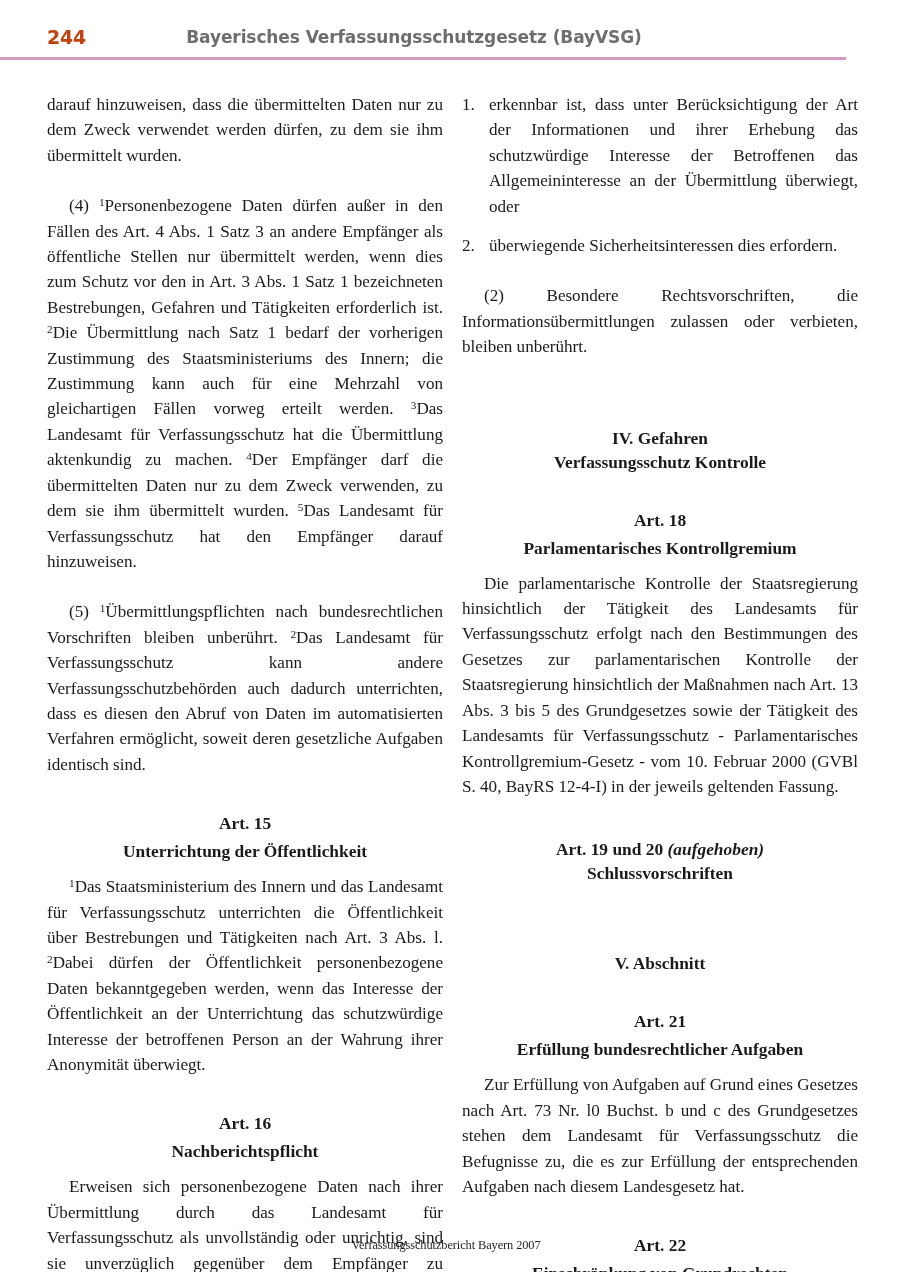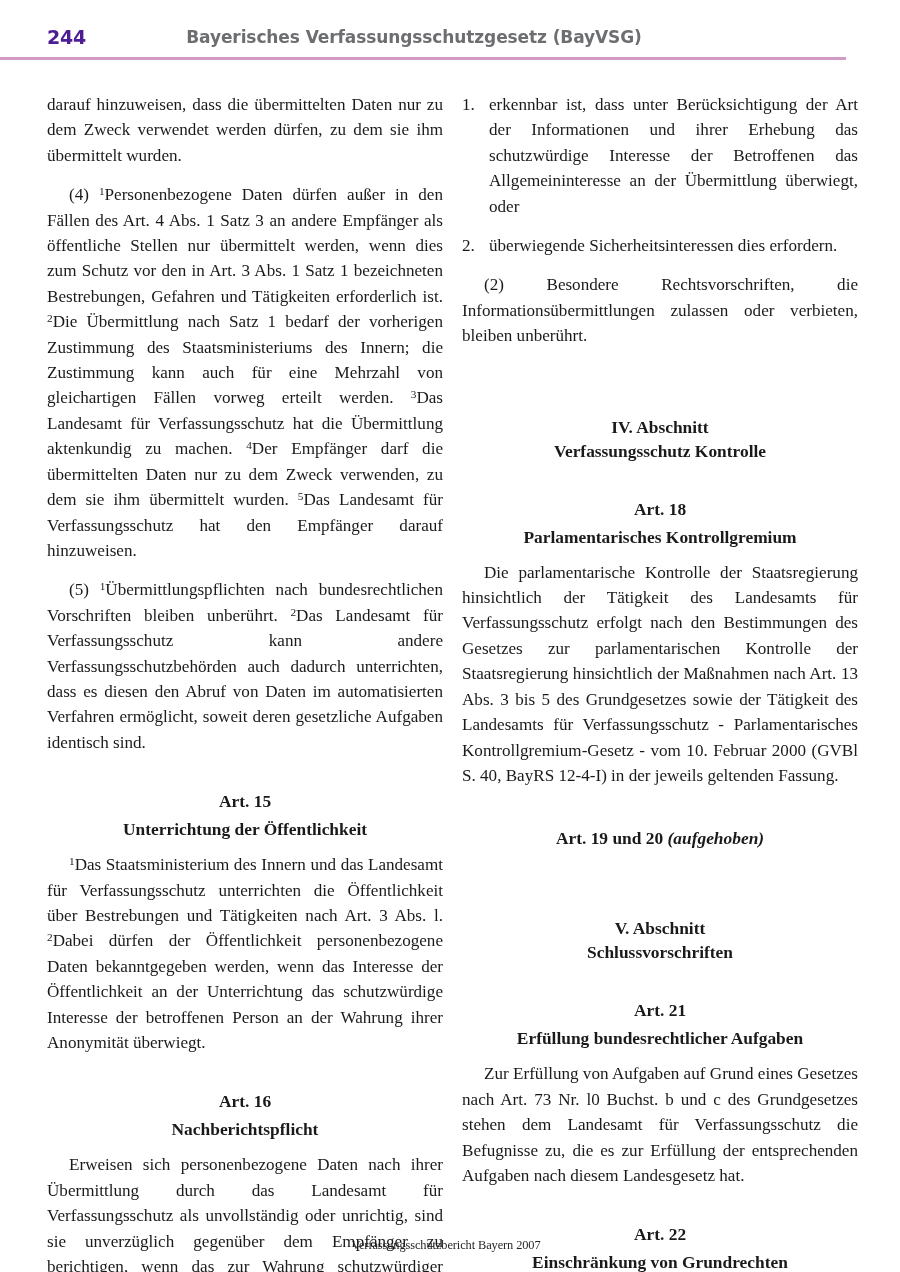--- a/index.html
+++ b/index.html
@@ -36,21 +36,21 @@
     top: 26px;
     height: 30px;
   }
   .page-number {
     position: absolute;
     left: 47px;
     top: 0;
     font-family: "DejaVu Sans", "Liberation Sans", sans-serif;
     font-weight: bold;
     font-size: 19px;
-    color: #4c1d95;
+    color: #c2410c;
     letter-spacing: -0.2px;
   }
   .header-title {
     position: absolute;
     left: 0;
     right: 16px;
     top: 1px;
     text-align: center;
     font-family: "DejaVu Sans", "Liberation Sans", sans-serif;
     font-weight: bold;
@@ -86,21 +86,21 @@
 
   p.body {
     margin: 0;
     text-align: justify;
     text-justify: inter-word;
     font-size: 17.1px;
     line-height: 25.4px;
     hyphens: manual;
   }
   p.body.indent { text-indent: 22px; }
-  p.gap-sm { margin-top: 14px; }
+  p.gap-sm { margin-top: 25px; }
   p.gap-xs { margin-top: 11px; }
 
   sup.sn {
     font-size: 0.66em;
     vertical-align: 0.42em;
     line-height: 0;
   }
 
   
   .heading {
@@ -188,31 +188,31 @@
 
     <div class="col col-right">
 
       <ol class="numlist">
         <li><span class="marker">1.</span><span>erkennbar ist, dass unter Berücksichtigung der Art der Informationen und ihrer Erhebung das schutzwürdige Interesse der Betroffenen das Allgemeininteresse an der Übermittlung überwiegt, oder</span></li>
         <li><span class="marker">2.</span><span>überwiegende Sicherheitsinteressen dies erfordern.</span></li>
       </ol>
 
       <p class="body indent gap-sm">(2) Besondere Rechtsvorschriften, die Informationsübermittlungen zulassen oder verbieten, bleiben unberührt.</p>
 
-      <p class="heading section-num">IV. Abschnitt</p>
+      <p class="heading section-num">IV. Gefahren</p>
       <p class="heading section-title">Verfassungsschutz Kontrolle</p>
 
       <p class="heading art-num">Art. 18</p>
       <p class="heading art-title">Parlamentarisches Kontrollgremium</p>
       <p class="body indent gap-xs">Die parlamentarische Kontrolle der Staatsregierung hinsichtlich der Tätigkeit des Landesamts für Verfassungsschutz erfolgt nach den Bestimmungen des Gesetzes zur parlamentarischen Kontrolle der Staatsregierung hinsichtlich der Maßnahmen nach Art. 13 Abs. 3 bis 5 des Grundgesetzes sowie der Tätigkeit des Landesamts für Verfassungsschutz - Parlamentarisches Kontrollgremium-Gesetz - vom 10. Februar 2000 (GVBl S. 40, BayRS 12-4-I) in der jeweils geltenden Fassung.</p>
 
       <p class="heading heading-standalone"><span>Art. 19 und 20</span> <span class="ital">(aufgehoben)</span></p>
 
+      <p class="heading section-title">Schlussvorschriften</p>
       <p class="heading section-num">V. Abschnitt</p>
-      <p class="heading section-title">Schlussvorschriften</p>
 
       <p class="heading art-num">Art. 21</p>
       <p class="heading art-title">Erfüllung bundesrechtlicher Aufgaben</p>
       <p class="body indent gap-xs">Zur Erfüllung von Aufgaben auf Grund eines Gesetzes nach Art. 73 Nr. l0 Buchst. b und c des Grundgesetzes stehen dem Landesamt für Verfassungsschutz die Befugnisse zu, die es zur Erfüllung der entsprechenden Aufgaben nach diesem Landesgesetz hat.</p>
 
       <p class="heading art-num">Art. 22</p>
       <p class="heading art-title">Einschränkung von Grundrechten</p>
 
     </div>
   </div>

